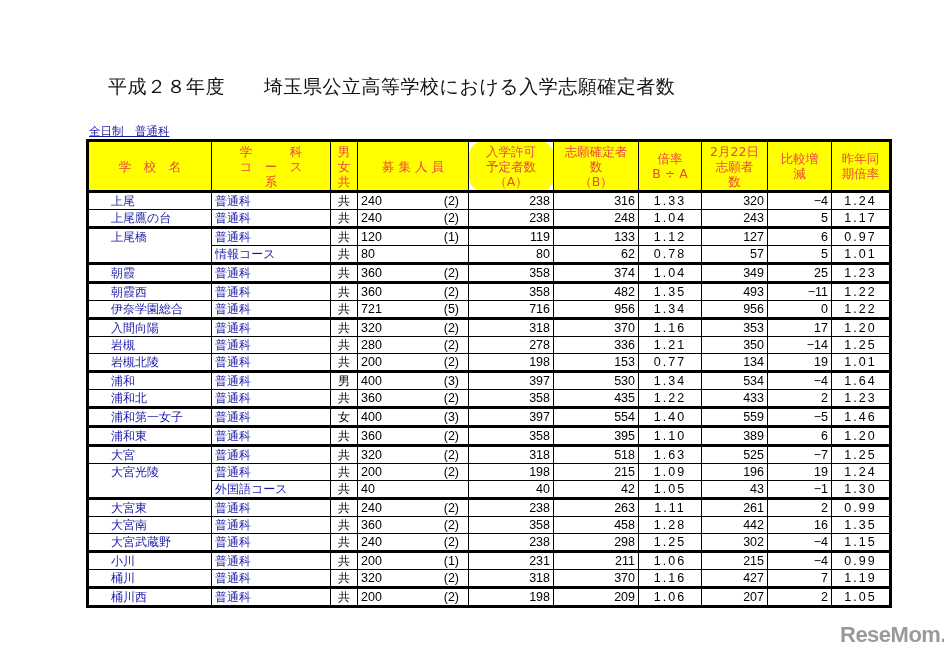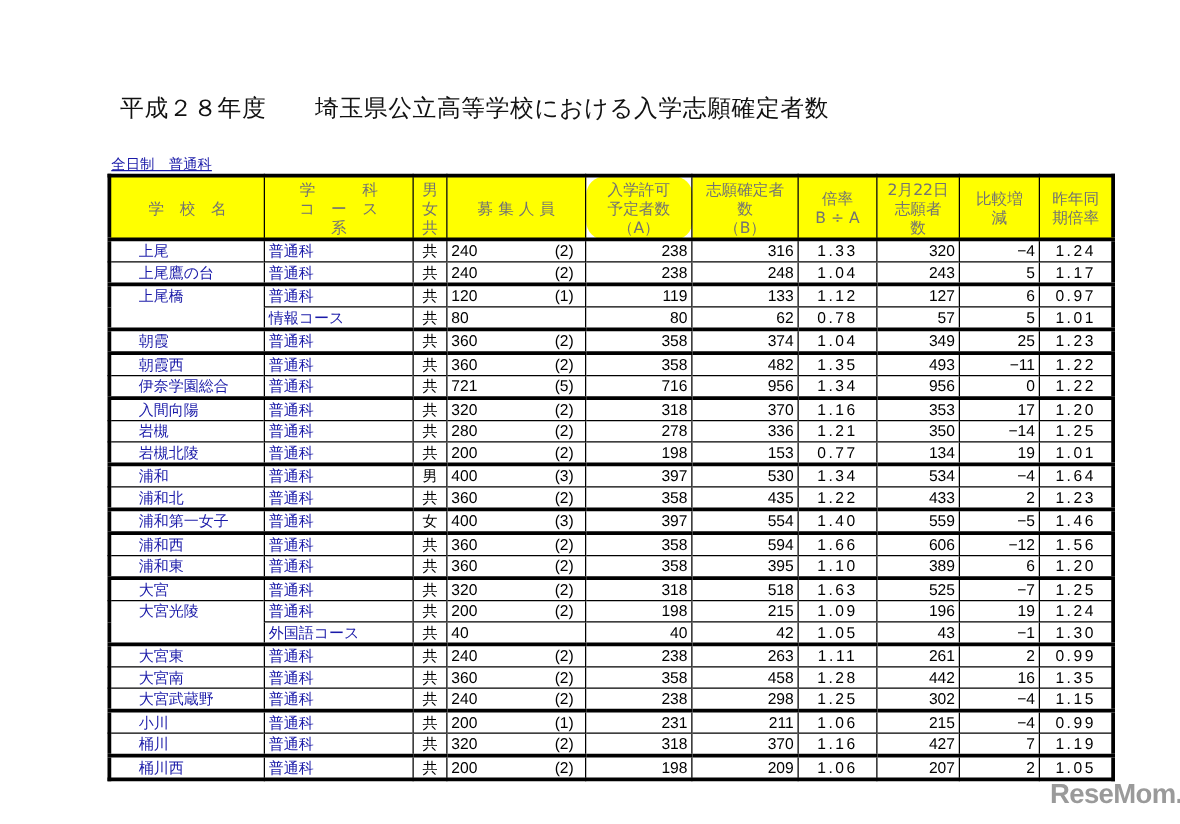--- a/index.html
+++ b/index.html
@@ -1,21 +1,21 @@
 <!DOCTYPE html>
 <html><head>
 <meta charset="utf-8">
 <style>
   html,body{margin:0;padding:0;background:#fff;}
   body{width:944px;height:659px;position:relative;overflow:hidden;font-family:"DejaVu Sans","Liberation Sans",sans-serif;}
-  .title{position:absolute;left:96px;top:74px;font-size:19px;color:#111;letter-spacing:0.5px;white-space:pre;}
+  .title{position:absolute;left:108px;top:74px;font-size:19px;color:#111;letter-spacing:0.5px;white-space:pre;}
   .subtitle{position:absolute;left:89px;top:124px;font-size:11.5px;color:#1a1aa8;text-decoration:underline;white-space:pre;}
   .pageno{position:absolute;left:856px;top:124px;font-size:11px;color:#1a1aa8;font-family:"Liberation Sans",sans-serif;font-weight:bold;margin-top:42px;}
   table{position:absolute;left:86px;top:139px;border-collapse:collapse;table-layout:fixed;border:3px solid #000;}
-  th{background:#ffff00;color:#737373;font-weight:normal;font-size:12.5px;line-height:15px;border:1px solid #000;padding:0;text-align:center;vertical-align:middle;height:48px;}
+  th{background:#ffff00;color:#ef4444;font-weight:normal;font-size:12.5px;line-height:15px;border:1px solid #000;padding:0;text-align:center;vertical-align:middle;height:48px;}
   thead tr{border-bottom:3px solid #000;}
   td{font-size:12.5px;height:16px;line-height:16px;padding:0 3px;border-left:1px solid #000;border-right:1px solid #000;border-top:1px solid #000;white-space:nowrap;overflow:hidden;font-family:"Liberation Sans",sans-serif;}
   tr.thick td{border-bottom:3px solid #000;}
   td.name{color:#1a1aa8;font-family:"DejaVu Sans",sans-serif;font-size:12px;padding-left:22px;vertical-align:top;}
   td.course{color:#1a1aa8;font-family:"DejaVu Sans",sans-serif;font-size:12px;}
   td.gender{text-align:center;font-family:"DejaVu Sans",sans-serif;font-size:12px;}
   td.cap{position:relative;}
   td.cap .n{display:inline-block;width:62px;}
   td.cap .p{display:inline-block;width:36px;text-align:right;}
   td.num{text-align:right;}
@@ -220,32 +220,20 @@
         <td class="course">普通科</td>
         <td class="gender">女</td>
         <td class="cap"><span class="n">400</span><span class="p">(3)</span></td>
         <td class="num">397</td>
         <td class="num">554</td>
         <td class="ratio">1.40</td>
         <td class="num">559</td>
         <td class="num">−5</td>
         <td class="ratio">1.46</td>
       </tr>
-      <tr>
-        <td class="name">浦和西</td>
-        <td class="course">普通科</td>
-        <td class="gender">共</td>
-        <td class="cap"><span class="n">360</span><span class="p">(2)</span></td>
-        <td class="num">358</td>
-        <td class="num">594</td>
-        <td class="ratio">1.66</td>
-        <td class="num">606</td>
-        <td class="num">−12</td>
-        <td class="ratio">1.56</td>
-      </tr>
       <tr class="thick">
         <td class="name">浦和東</td>
         <td class="course">普通科</td>
         <td class="gender">共</td>
         <td class="cap"><span class="n">360</span><span class="p">(2)</span></td>
         <td class="num">358</td>
         <td class="num">395</td>
         <td class="ratio">1.10</td>
         <td class="num">389</td>
         <td class="num">6</td>

